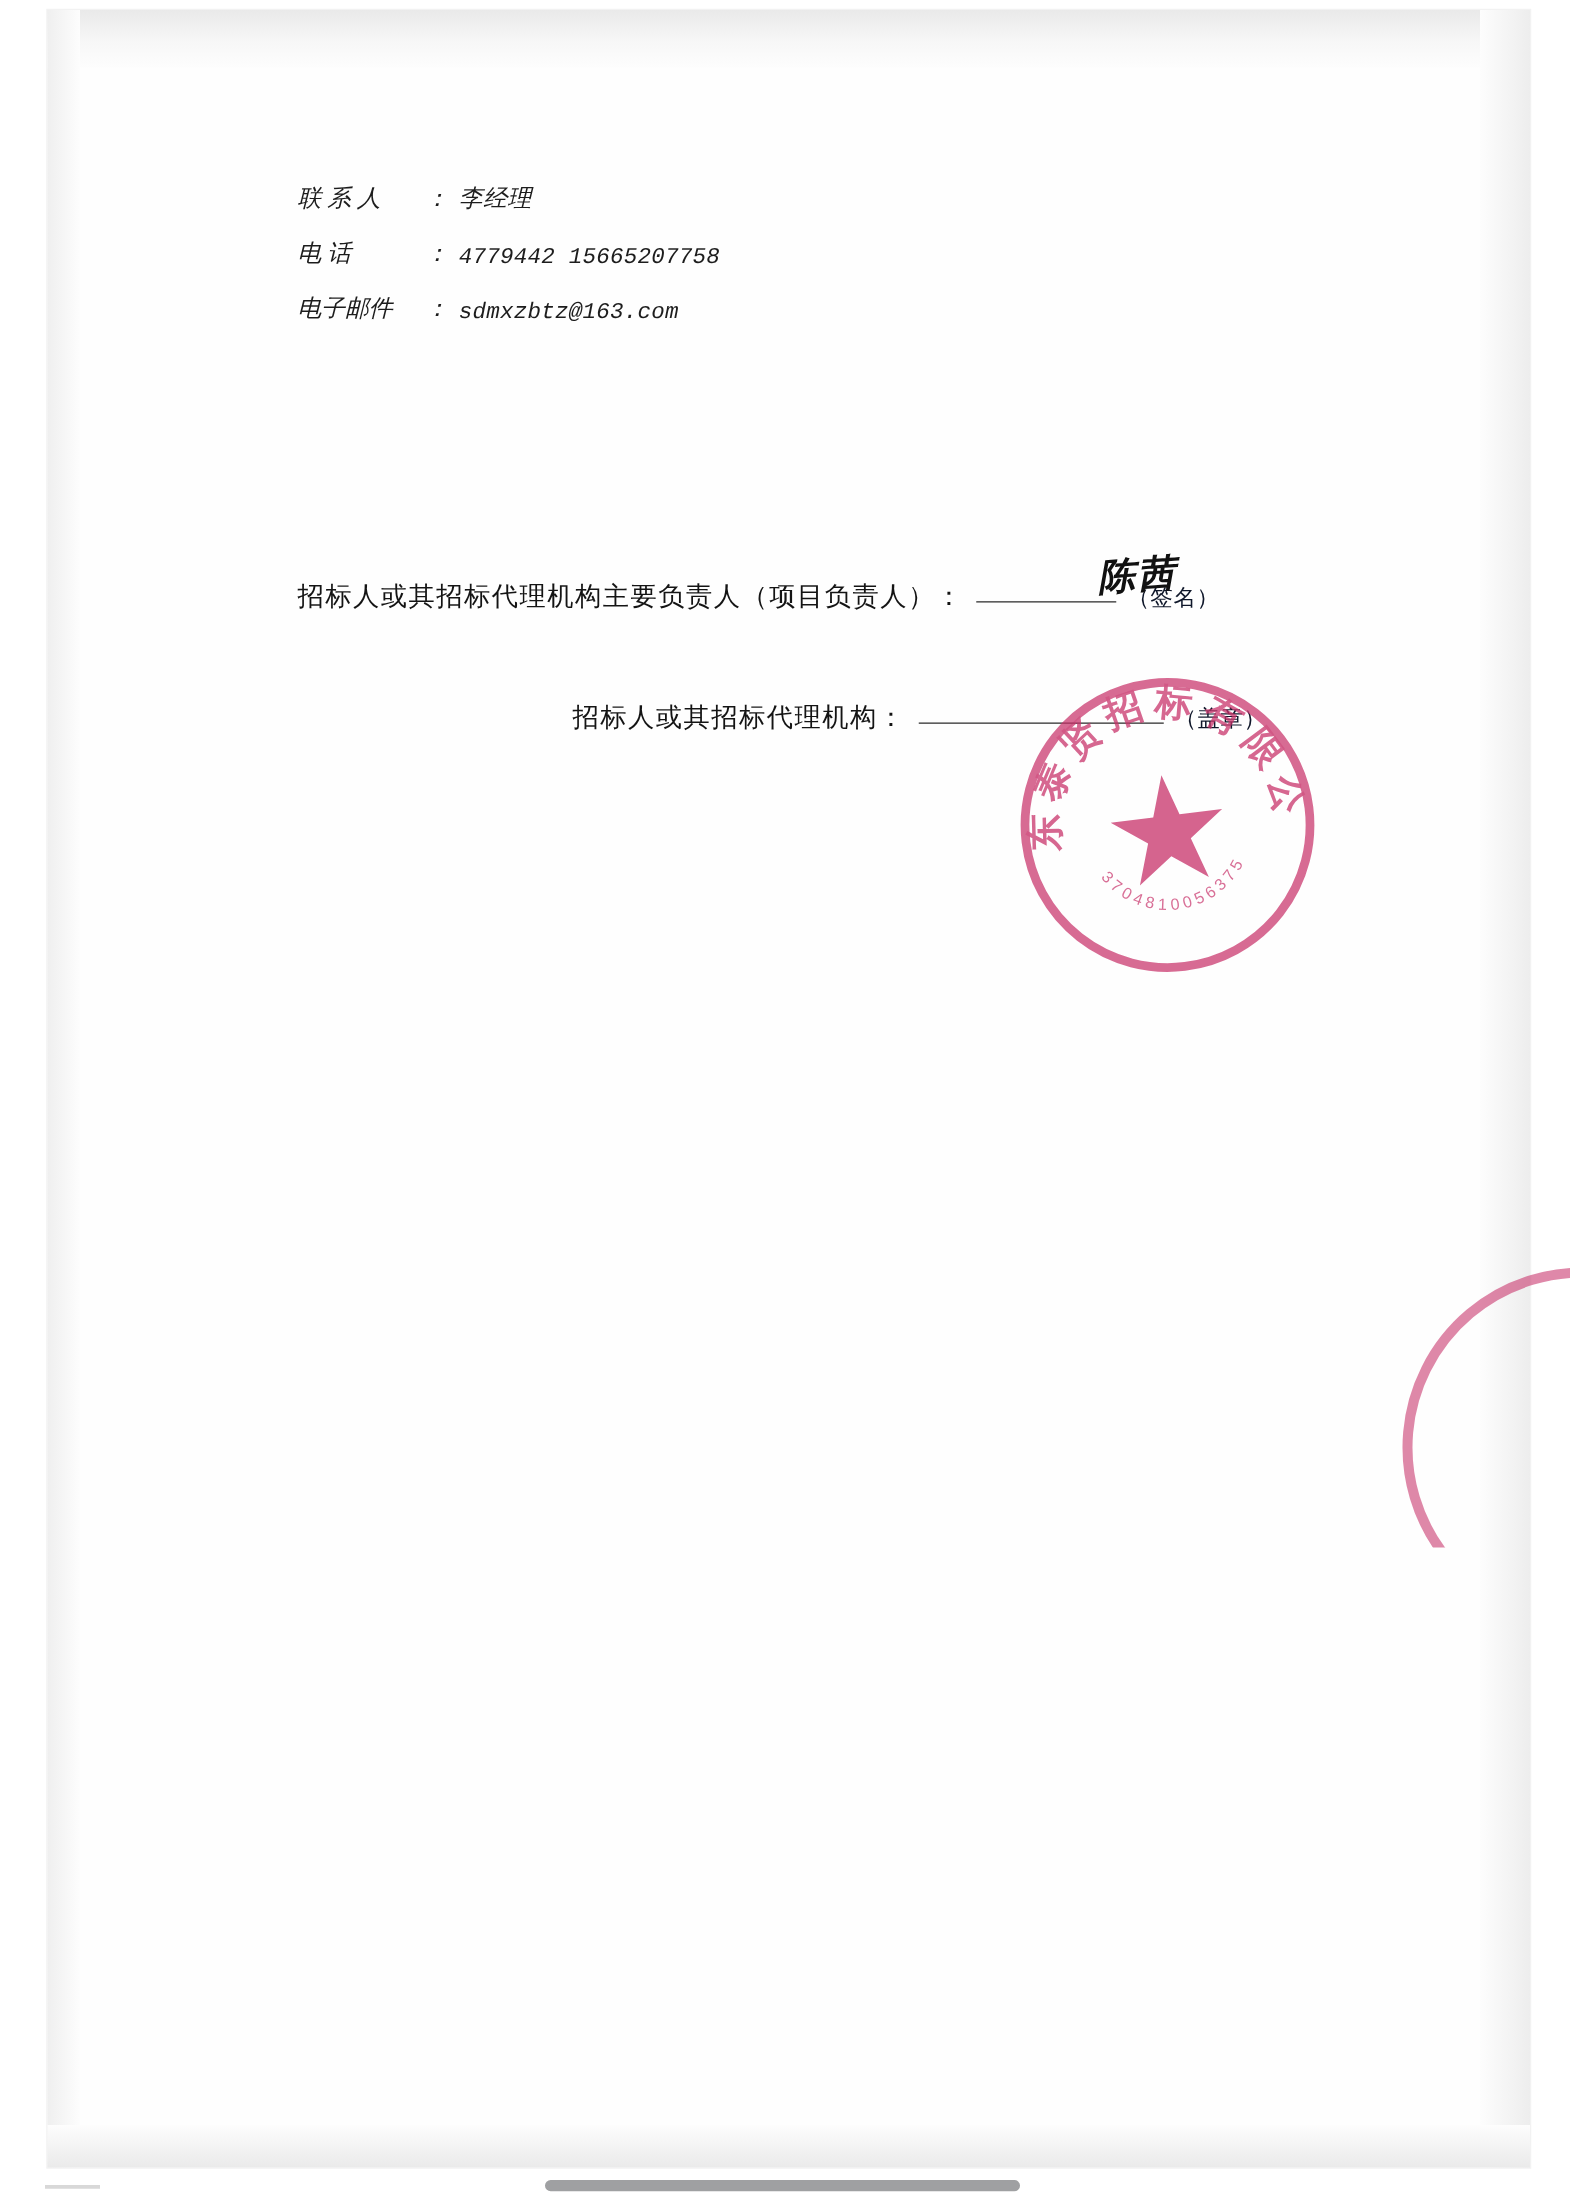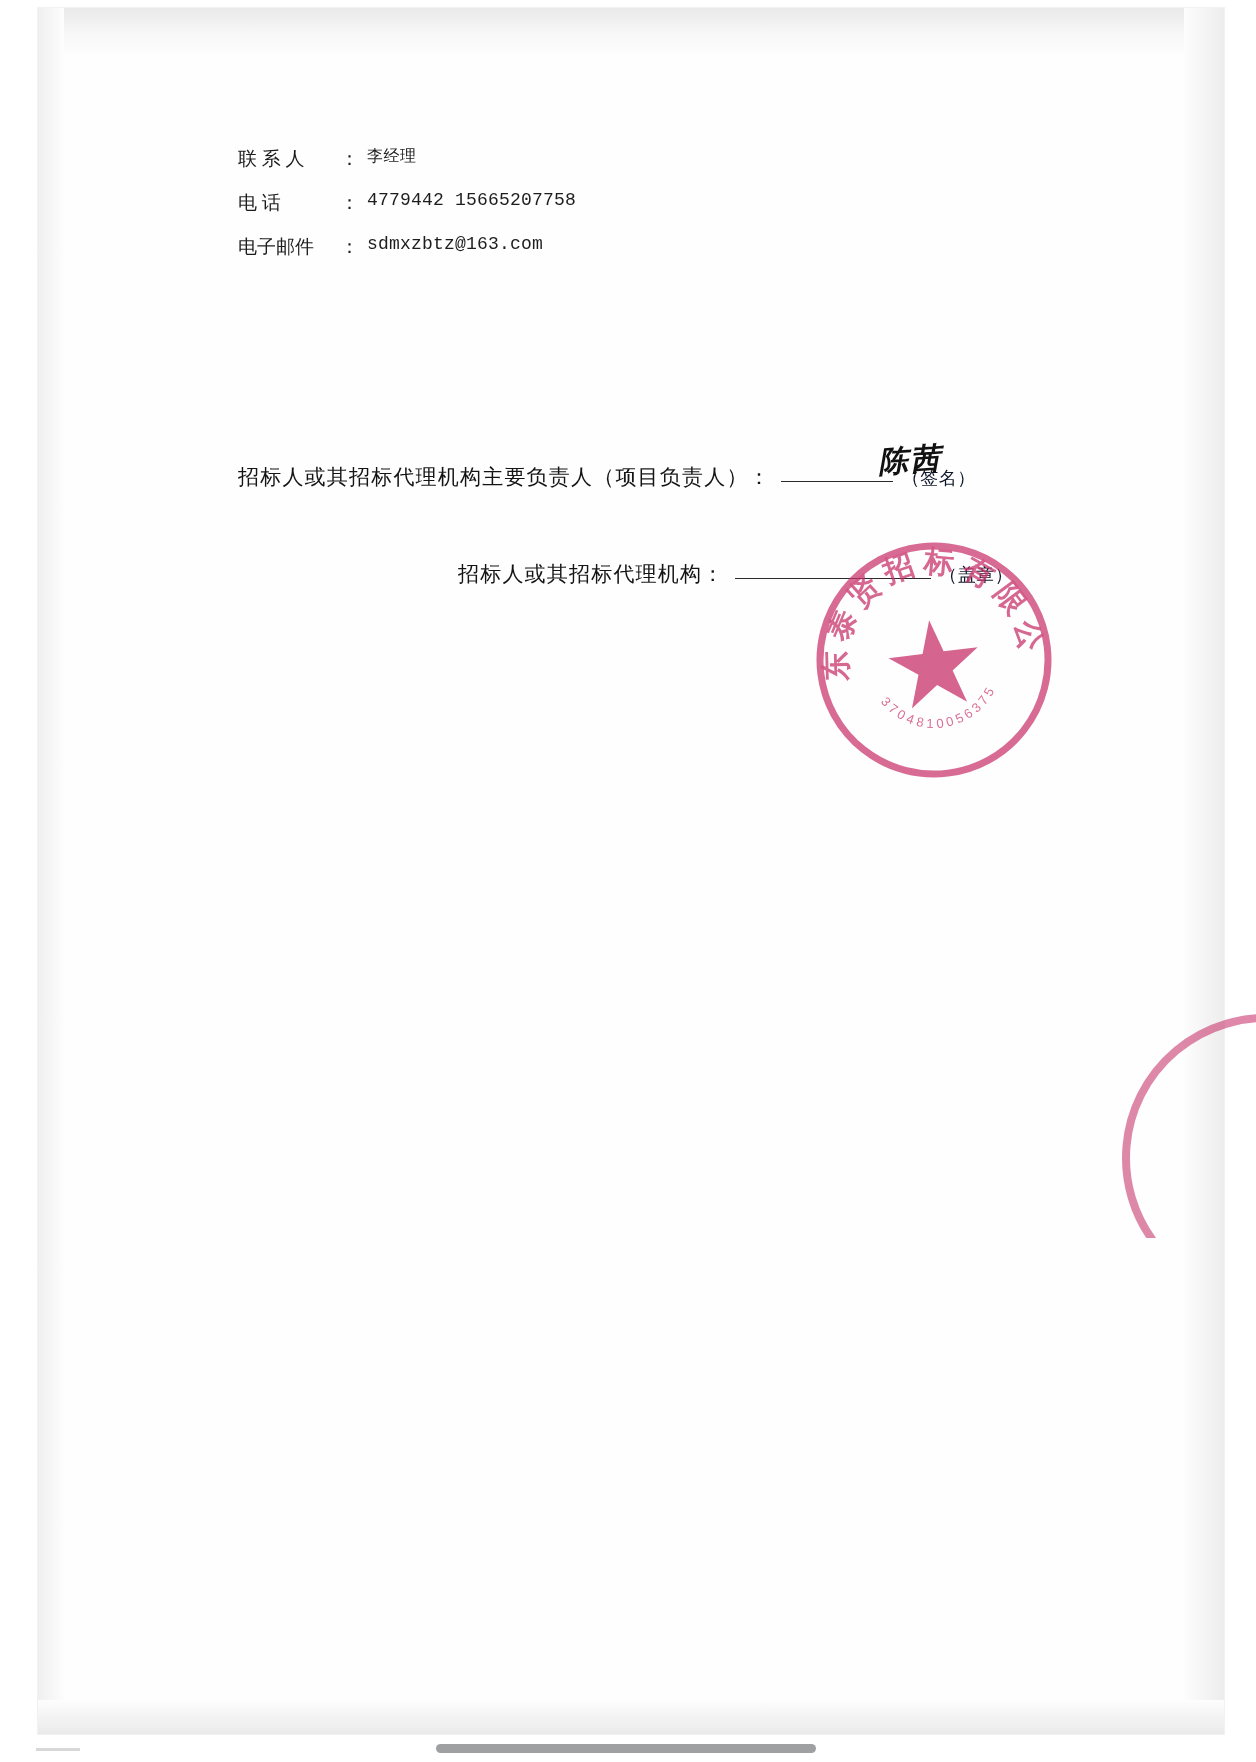--- a/index.html
+++ b/index.html
@@ -57,23 +57,24 @@
 
   
   .contact-block {
     position: absolute;
     left: 200px;
     top: 138px;
     width: 620px;
   }
   .contact-row {
     display: flex;
-    align-items: flex-start;
+    align-items: flex-end;
     margin-bottom: 18px;
     white-space: nowrap;
+    font-style: italic;
   }
   .contact-label {
     font-family: "Liberation Serif", serif;
     font-size: 19px;
     color: #1c1c1c;
     width: 102px;
     flex: none;
   }
   .contact-colon {
     font-size: 19px;
@@ -81,21 +82,21 @@
     margin-right: 8px;
   }
   .contact-value {
     font-family: "Liberation Mono", monospace;
     font-size: 18px;
     color: #1d1d1d;
     letter-spacing: 0.2px;
   }
   .contact-value.cn {
     font-family: "Liberation Serif", serif;
-    font-size: 16px;
+    font-size: 19px;
     letter-spacing: 0.5px;
   }
 
   
   .sig-line-1 {
     position: absolute;
     left: 200px;
     top: 455px;
     font-size: 21px;
     color: #141414;

